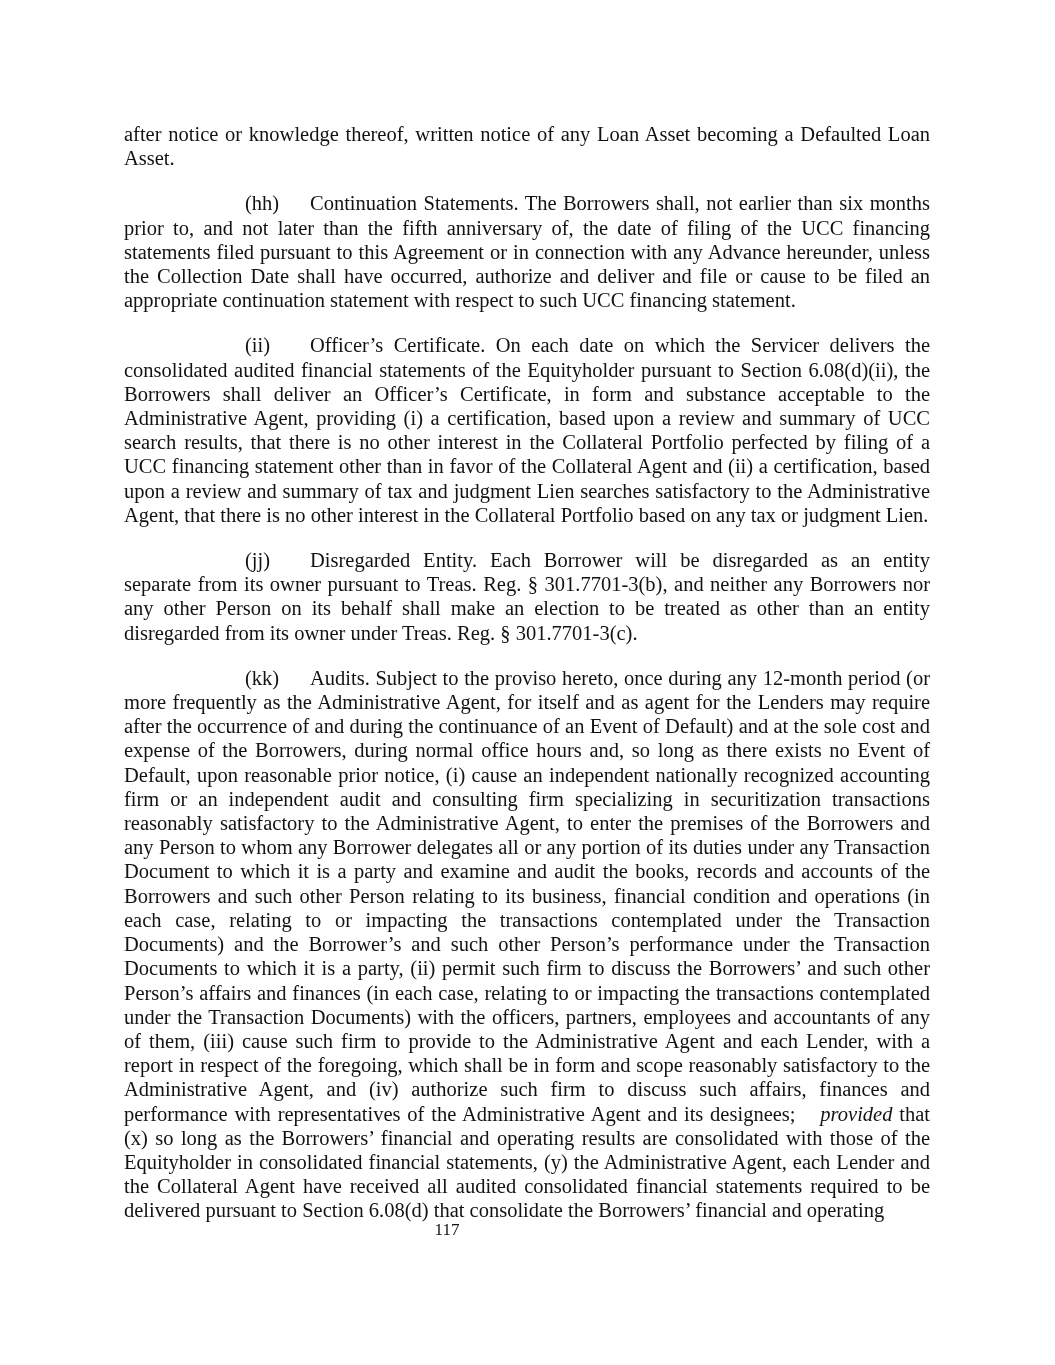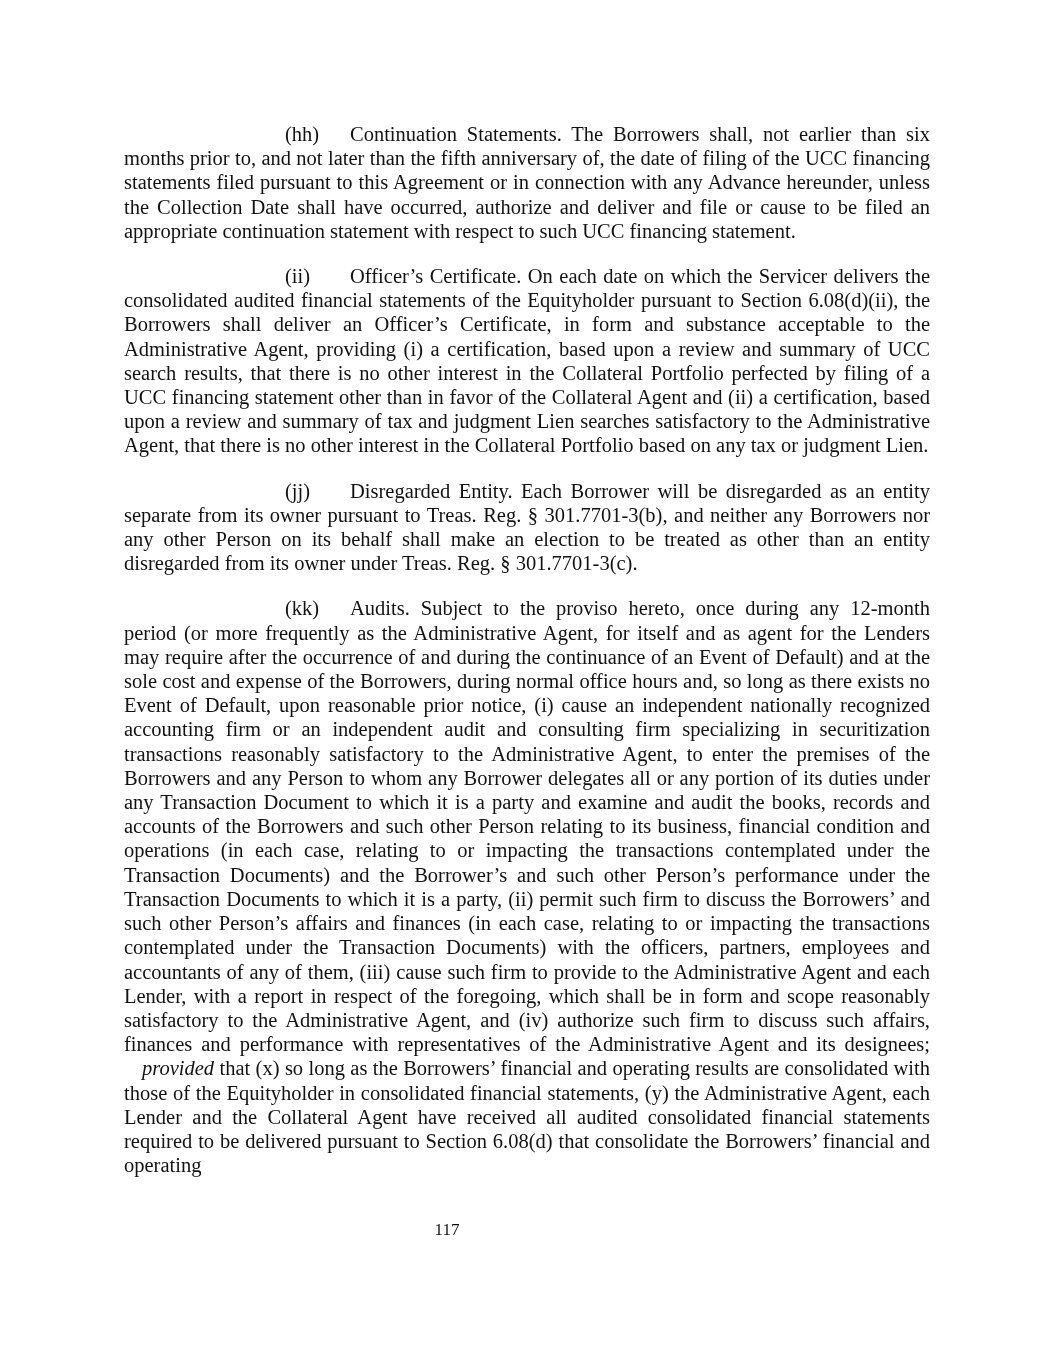--- a/index.html
+++ b/index.html
@@ -25,37 +25,37 @@
     text-align: justify;
   }
   .para.indented {
     text-indent: 121px;
   }
   .run { white-space: normal; }
   .run-label {
     display: inline-block;
     width: 65px;
     text-indent: 0;
-    margin-left: 40px;
   }
   .run-u { }
   .run-i { font-style: italic; margin-left: 18px; }
   .page-number {
     position: absolute;
     top: 1221px;
     left: 0;
     width: 894px;
     text-align: center;
     font-size: 17px;
     line-height: 18px;
     color: #121212;
   }
 </style>
 </head>
 <body>
 
 <div class="page">
+  <p class="para"><span class="run run-n">after notice or knowledge thereof, written notice of any Loan Asset becoming a Defaulted Loan Asset.</span></p>
   <p class="para indented"><span class="run run-label">(hh)</span><span class="run run-u">Continuation Statements</span><span class="run run-n">.  The Borrowers shall, not earlier than six months prior to, and not later than the fifth anniversary of, the date of filing of the UCC financing statements filed pursuant to this Agreement or in connection with any Advance hereunder, unless the Collection Date shall have occurred, authorize and deliver and file or cause to be filed an appropriate continuation statement with respect to such UCC financing statement.</span></p>
   <p class="para indented"><span class="run run-label">(ii)</span><span class="run run-u">Officer’s Certificate</span><span class="run run-n">.  On each date on which the Servicer delivers the consolidated audited financial statements of the Equityholder pursuant to </span><span class="run run-u">Section 6.08(d)(ii)</span><span class="run run-n">, the Borrowers shall deliver an Officer’s Certificate, in form and substance acceptable to the Administrative Agent, providing (i) a certification, based upon a review and summary of UCC search results, that there is no other interest in the Collateral Portfolio perfected by filing of a UCC financing statement other than in favor of the Collateral Agent and (ii) a certification, based upon a review and summary of tax and judgment Lien searches satisfactory to the Administrative Agent, that there is no other interest in the Collateral Portfolio based on any tax or judgment Lien.</span></p>
   <p class="para indented"><span class="run run-label">(jj)</span><span class="run run-u">Disregarded Entity</span><span class="run run-n">.  Each Borrower will be disregarded as an entity separate from its owner pursuant to Treas. Reg. § 301.7701-3(b), and neither any Borrowers nor any other Person on its behalf shall make an election to be treated as other than an entity disregarded from its owner under Treas. Reg. § 301.7701-3(c).</span></p>
   <p class="para indented"><span class="run run-label">(kk)</span><span class="run run-u">Audits</span><span class="run run-n">.  Subject to the proviso hereto, once during any 12-month period (or more frequently as the Administrative Agent, for itself and as agent for the Lenders may require after the occurrence of and during the continuance of an Event of Default) and at the sole cost and expense of the Borrowers, during normal office hours and, so long as there exists no Event of Default, upon reasonable prior notice, (i) cause an independent nationally recognized accounting firm or an independent audit and consulting firm specializing in securitization transactions reasonably satisfactory to the Administrative Agent, to enter the premises of the Borrowers and any Person to whom any Borrower delegates all or any portion of its duties under any Transaction Document to which it is a party and examine and audit the books, records and accounts of the Borrowers and such other Person relating to its business, financial condition and operations (in each case, relating to or impacting the transactions contemplated under the Transaction Documents) and the Borrower’s and such other Person’s performance under the Transaction Documents to which it is a party, (ii) permit such firm to discuss the Borrowers’ and such other Person’s affairs and finances (in each case, relating to or impacting the transactions contemplated under the Transaction Documents) with the officers, partners, employees and accountants of any of them, (iii) cause such firm to provide to the Administrative Agent and each Lender, with a report in respect of the foregoing, which shall be in form and scope reasonably satisfactory to the Administrative Agent, and (iv) authorize such firm to discuss such affairs, finances and performance with representatives of the Administrative Agent and its designees; </span><span class="run run-i">provided</span><span class="run run-n"> that (x) so long as the Borrowers’ financial and operating results are consolidated with those of the Equityholder in consolidated financial statements, (y) the Administrative Agent, each Lender and the Collateral Agent have received all audited consolidated financial statements required to be delivered pursuant to </span><span class="run run-u">Section 6.08(d)</span><span class="run run-n"> that consolidate the Borrowers’ financial and operating</span></p>
   <div class="page-number">117</div>
 </div>
 
 </body></html>

